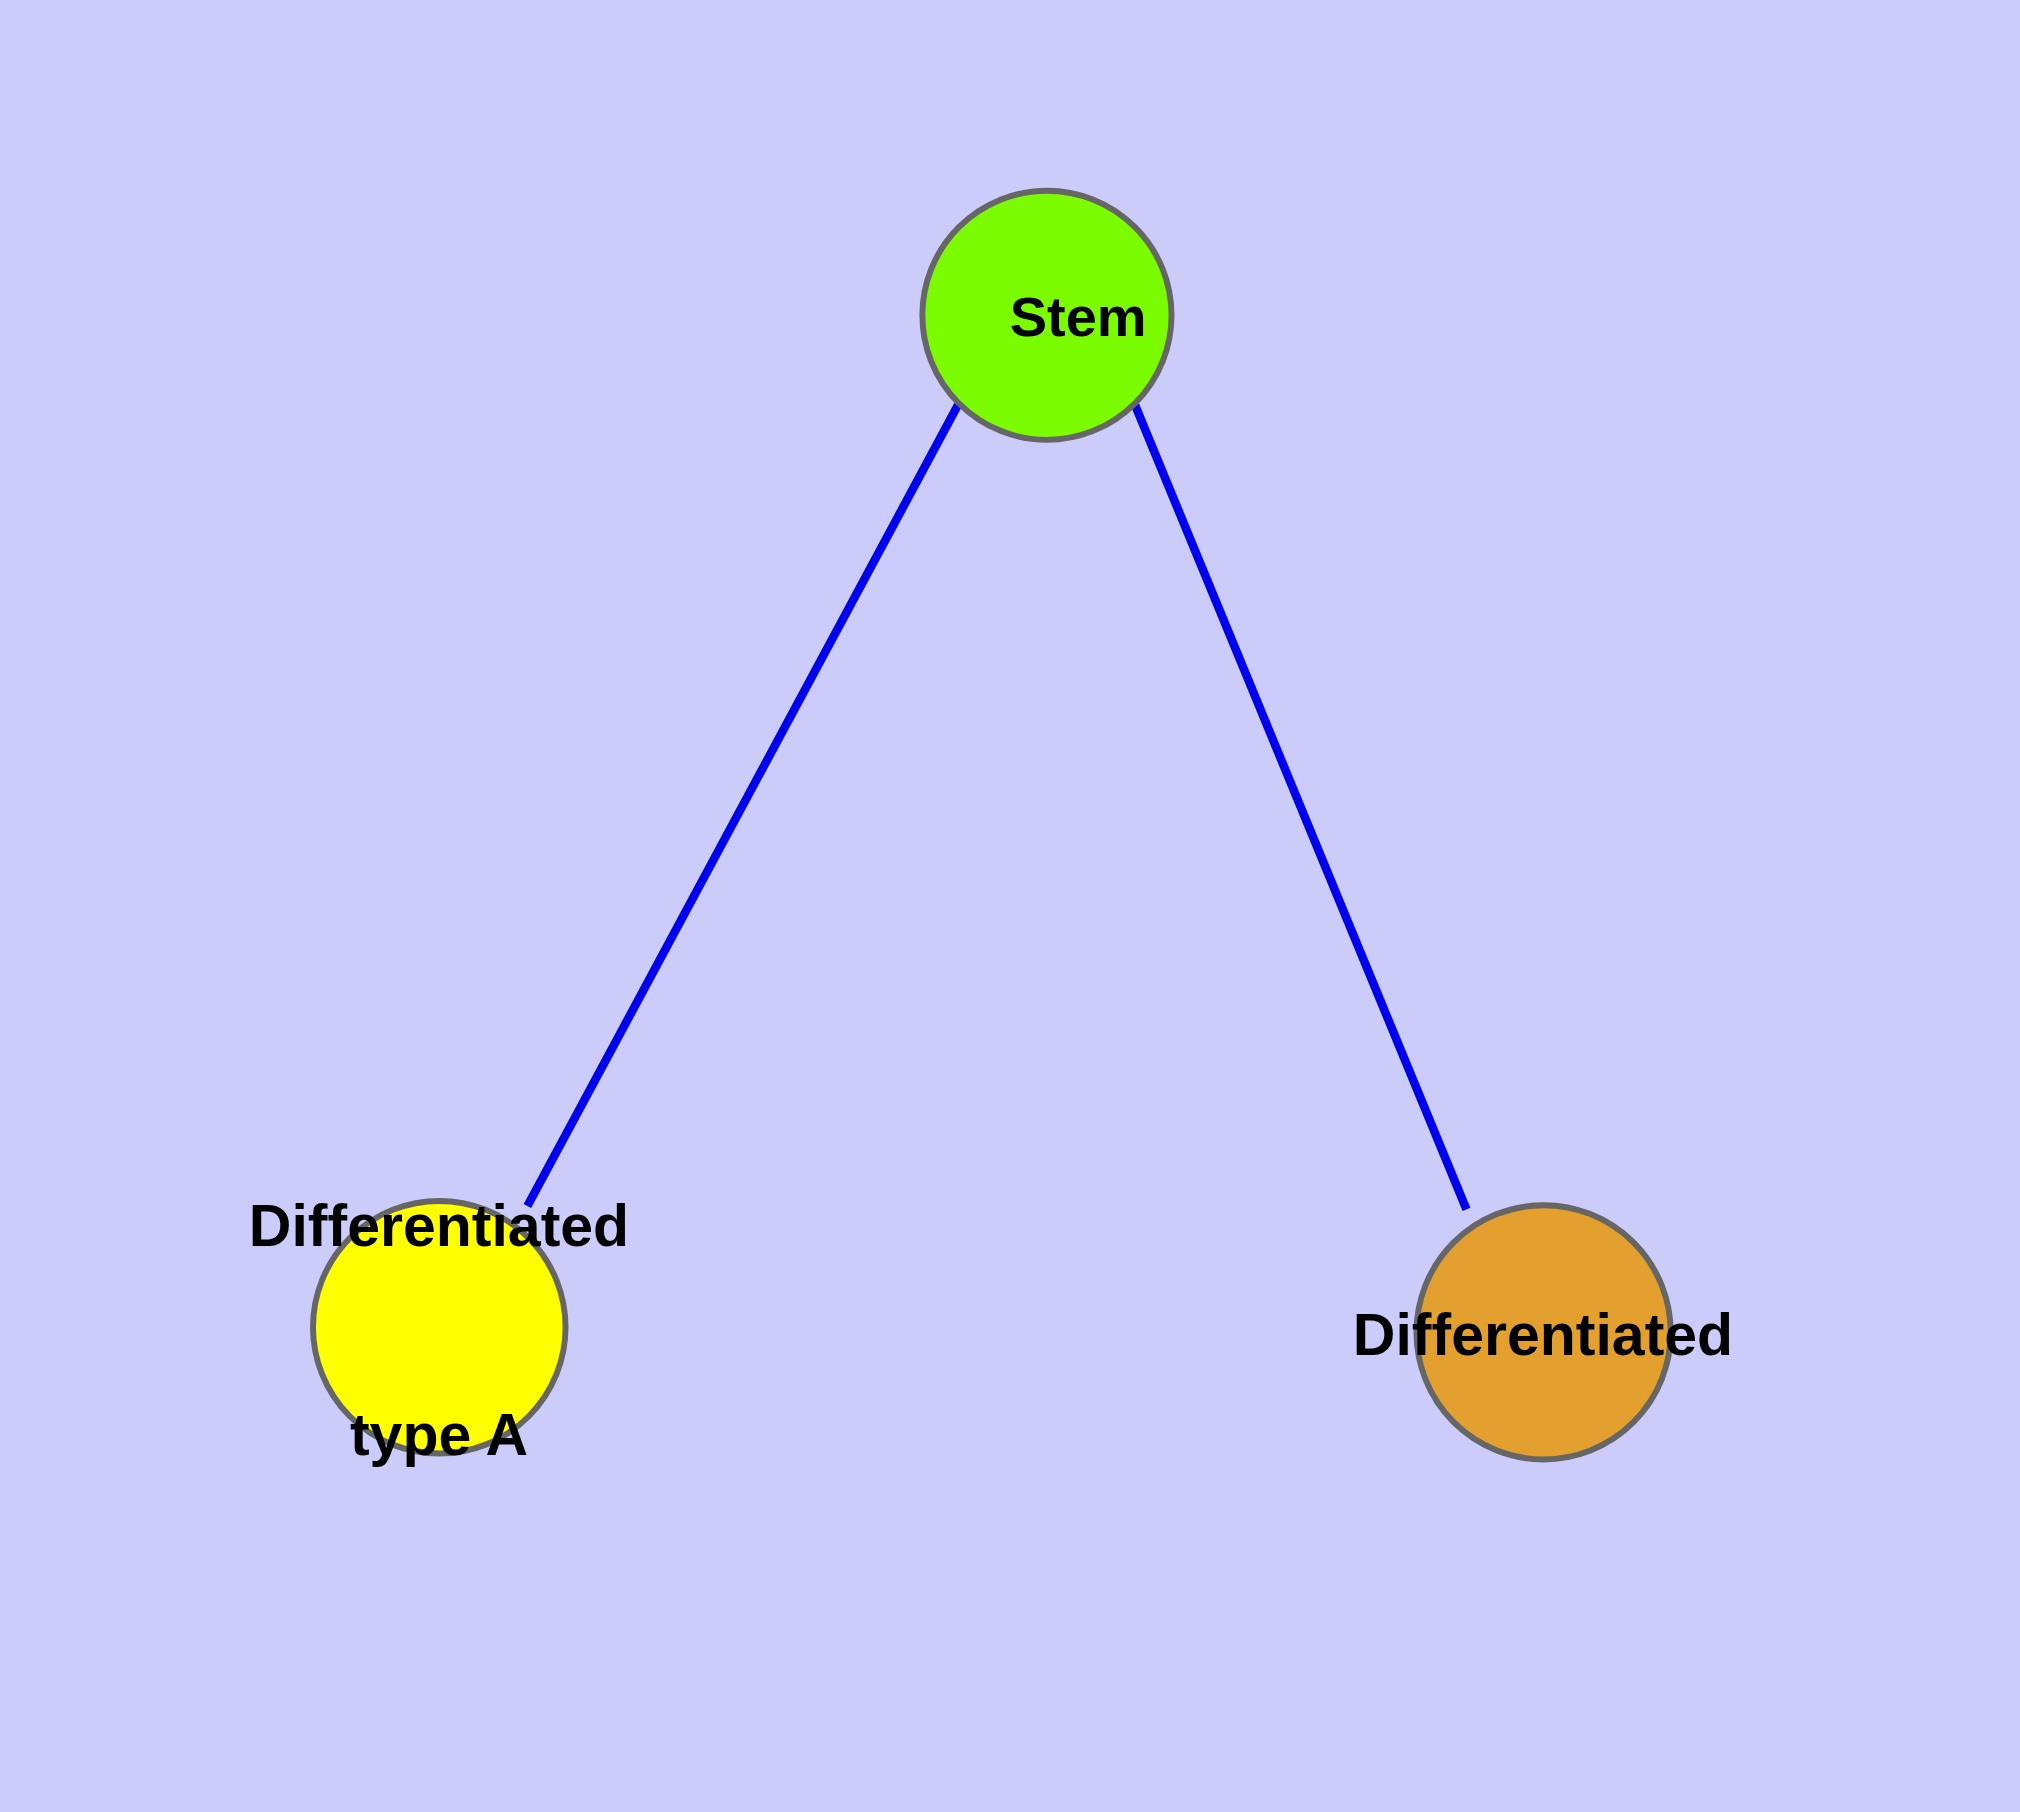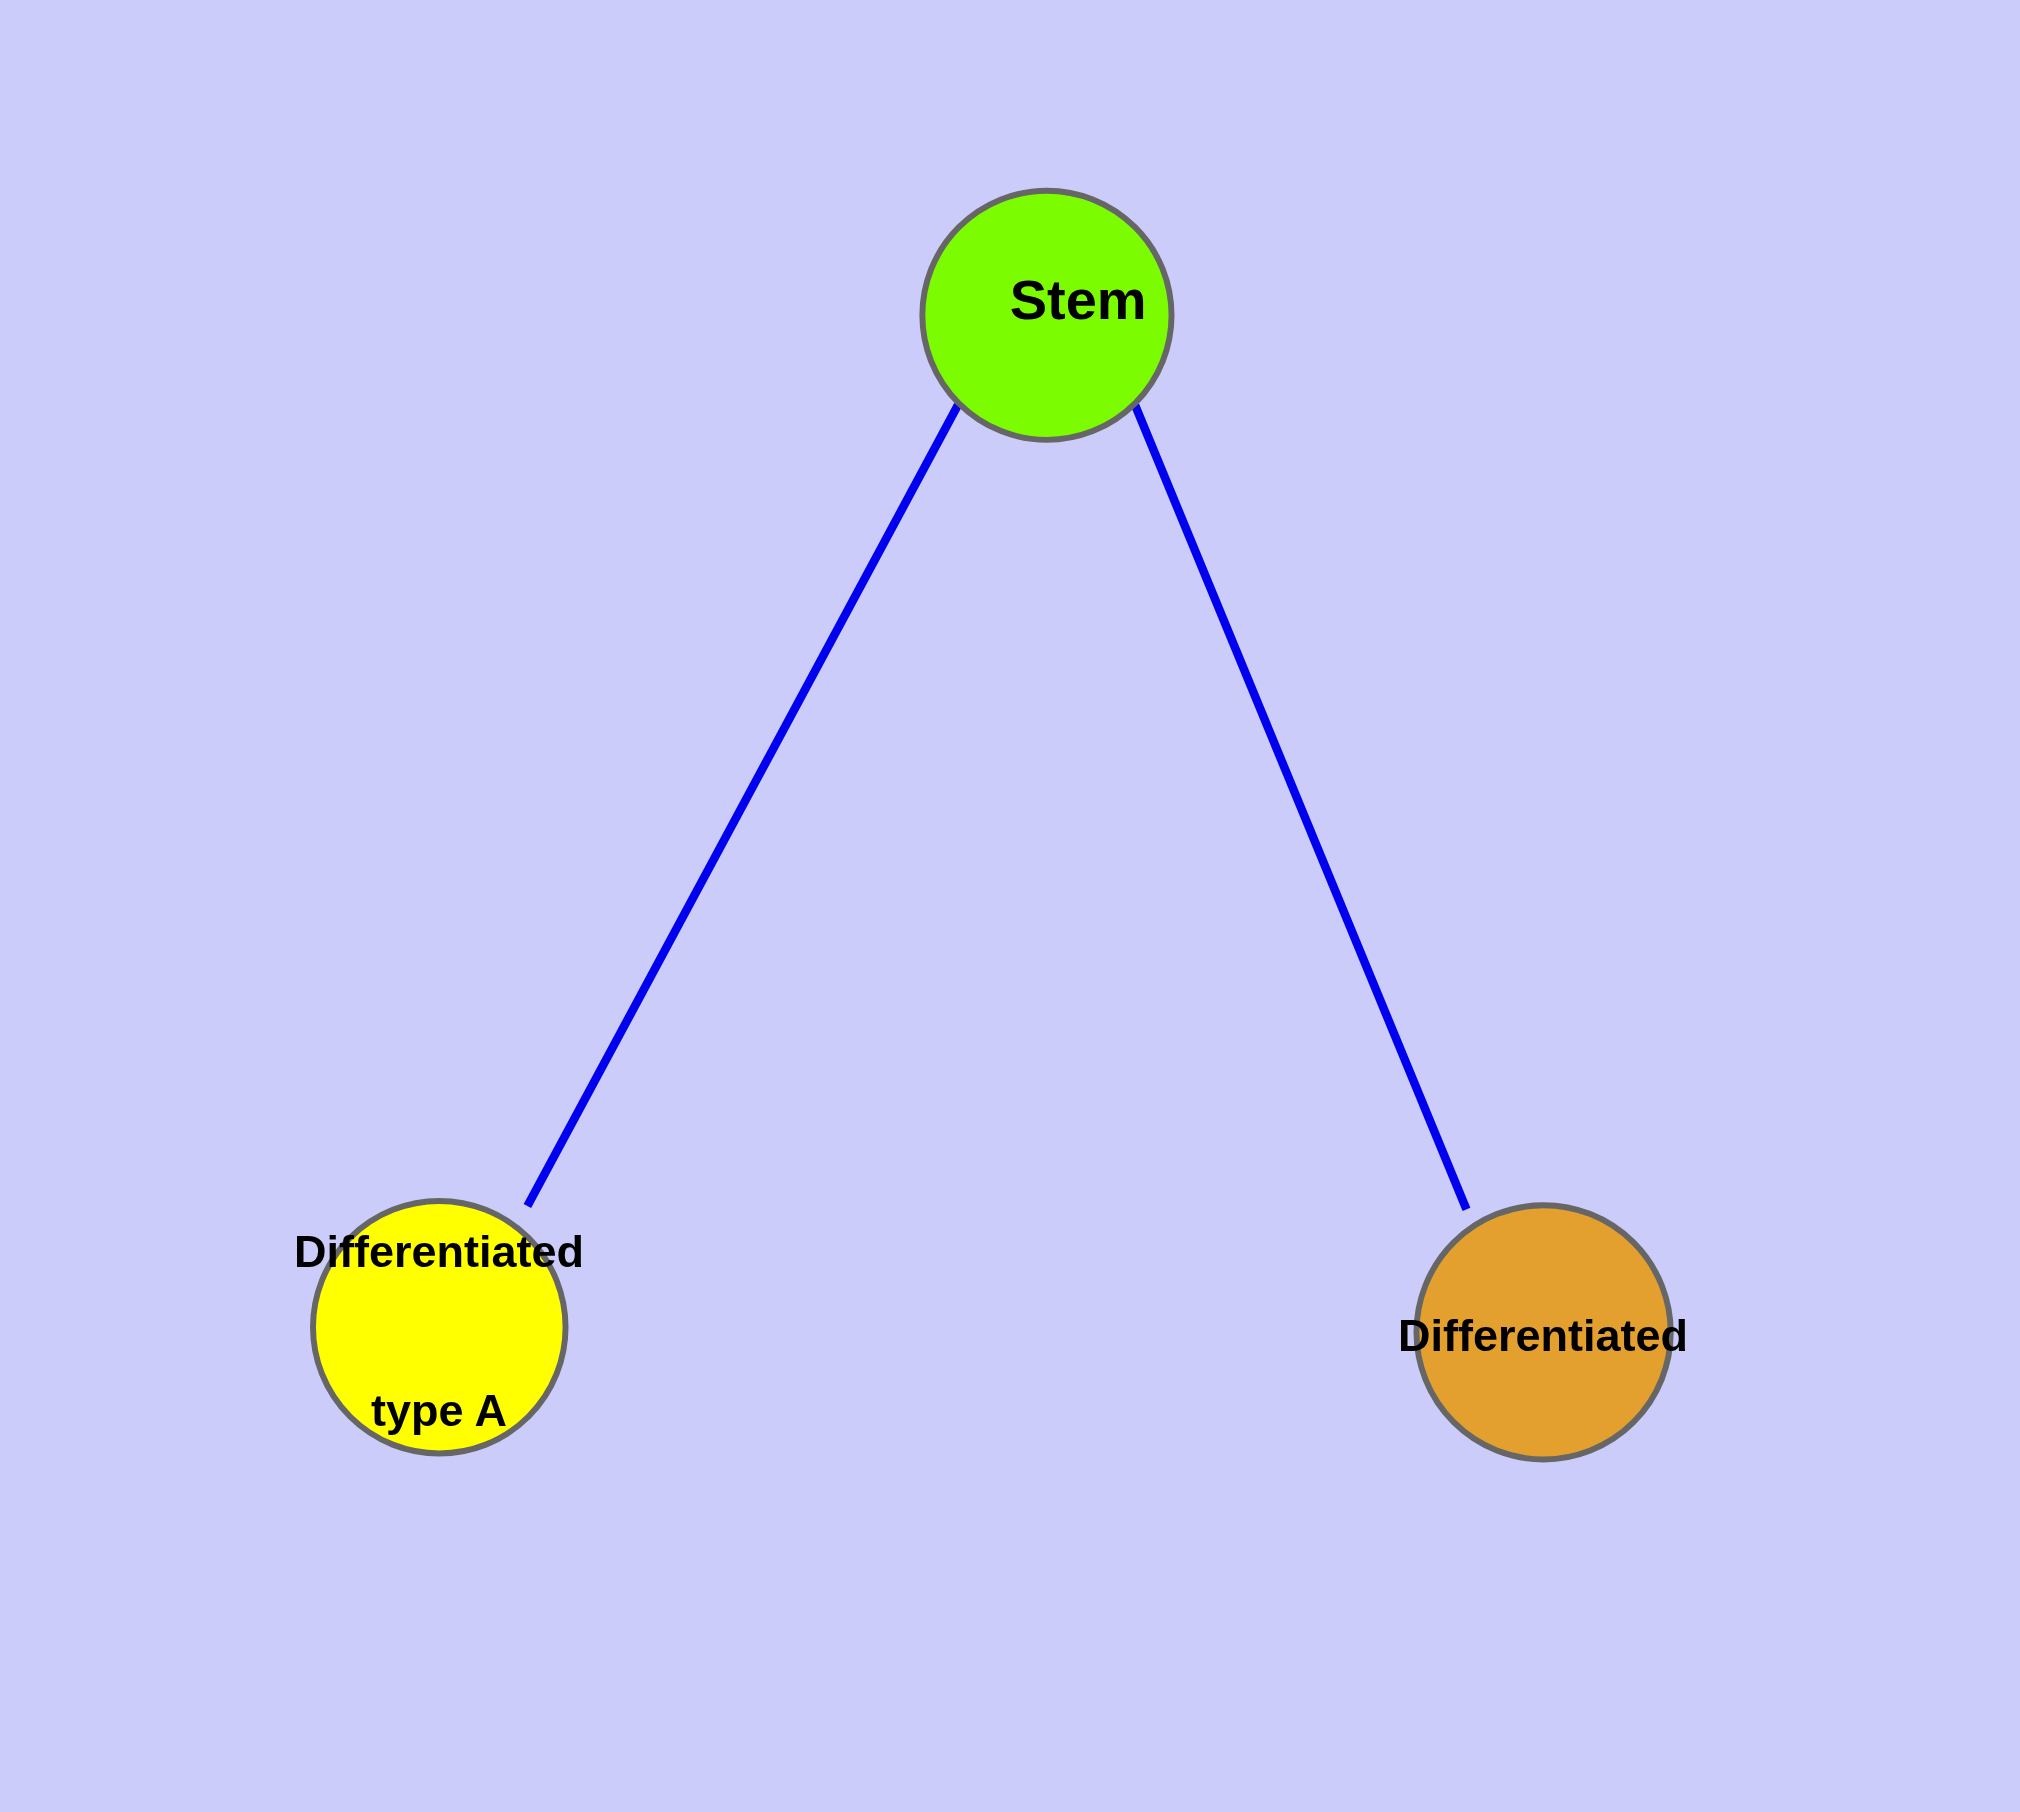--- a/index.html
+++ b/index.html
@@ -31,21 +31,21 @@
     font-weight: bold;
     line-height: 1.18;
     white-space: pre;
     pointer-events: none;
     transform: translate(-50%, -50%);
   }
   .label-stem {
     font-size: 56px;
   }
   .label-leaf {
-    font-size: 45px;
+    font-size: 59px;
   }
 </style>
 </head>
 <body>
 
 <div id="canvas">
 
   <svg id="graph-svg" viewBox="0 0 2384 2138">
 
     <g>
@@ -53,21 +53,21 @@
       <line x1="1339" y1="478" x2="1730" y2="1427" stroke="#0000ee" stroke-width="10" stroke-linecap="butt"></line>
     </g>
 
     <g>
       <circle cx="1235" cy="372" r="147" fill="#7cfc00" stroke="#666666" stroke-width="7"></circle>
       <circle cx="518" cy="1566" r="149" fill="#ffff00" stroke="#666666" stroke-width="7"></circle>
       <circle cx="1821" cy="1572" r="150" fill="#e3a02e" stroke="#666666" stroke-width="7"></circle>
     </g>
   </svg>
 
-  <div class="node-label label-stem" style="left:1047px; top:300px;">
+  <div class="node-label label-stem" style="left:1047px; top:317px;">
     <span>Stem</span>
   </div>
 
   <div class="node-label label-leaf" style="left:439px; top:1331px;">
     <div>Differentiated</div>
     <div>type A</div>
   </div>
 
   <div class="node-label label-leaf" style="left:1543px; top:1336px;">
     <div>Differentiated</div>

